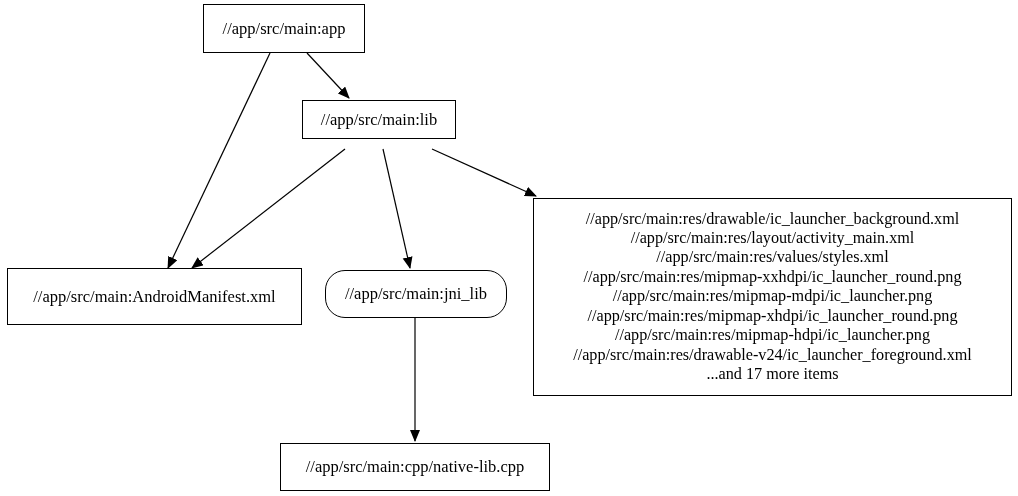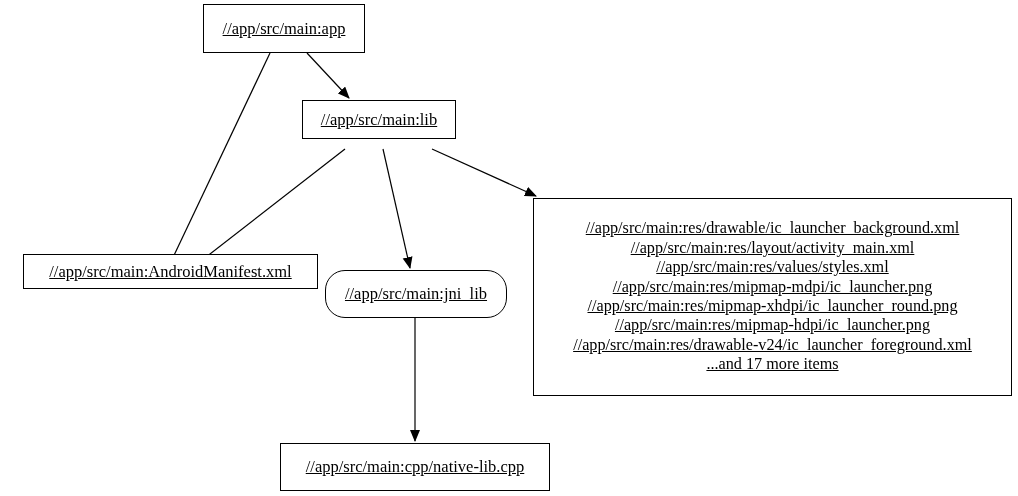--- a/index.html
+++ b/index.html
@@ -28,32 +28,31 @@
     position: absolute;
     box-sizing: border-box;
     background: #ffffff;
     border: 1px solid #000000;
     display: flex;
     align-items: center;
     justify-content: center;
     text-align: right;
     font-size: 16.5px;
     white-space: nowrap;
-    text-decoration: underline;
   }
   .node.multi {
     flex-direction: column;
     font-size: 16.2px;
     line-height: 19.4px;
     padding: 3px 6px;
   }
   
   .n-app      { left: 203px; top: 4px;   width: 162px; height: 49px; }
   .n-lib      { left: 302px; top: 100px; width: 154px; height: 39px; }
-  .n-manifest { left: 7px;   top: 254px; width: 295px; height: 35px; margin-left: 16px; }
+  .n-manifest { left: 7px;   top: 268px; width: 295px; height: 57px; }
   .n-jni      { left: 325px; top: 270px; width: 182px; height: 48px; border-radius: 20px; }
   .n-res      { left: 533px; top: 198px; width: 479px; height: 198px; }
   .n-cpp      { left: 280px; top: 443px; width: 270px; height: 48px; }
 </style>
 </head>
 <body>
 
 <div class="canvas">
 
   <svg id="edges" viewBox="0 0 1018 496" xmlns="http://www.w3.org/2000/svg">
@@ -83,20 +82,21 @@
   </div>
 
   <div class="node n-jni">
     <span>//app/src/main:jni_lib</span>
   </div>
 
   <div class="node multi n-res">
     <div>//app/src/main:res/drawable/ic_launcher_background.xml</div>
     <div>//app/src/main:res/layout/activity_main.xml</div>
     <div>//app/src/main:res/values/styles.xml</div>
+    <div>//app/src/main:res/mipmap-xxhdpi/ic_launcher_round.png</div>
     <div>//app/src/main:res/mipmap-mdpi/ic_launcher.png</div>
     <div>//app/src/main:res/mipmap-xhdpi/ic_launcher_round.png</div>
     <div>//app/src/main:res/mipmap-hdpi/ic_launcher.png</div>
     <div>//app/src/main:res/drawable-v24/ic_launcher_foreground.xml</div>
     <div>...and 17 more items</div>
   </div>
 
   <div class="node n-cpp">
     <span>//app/src/main:cpp/native-lib.cpp</span>
   </div>

